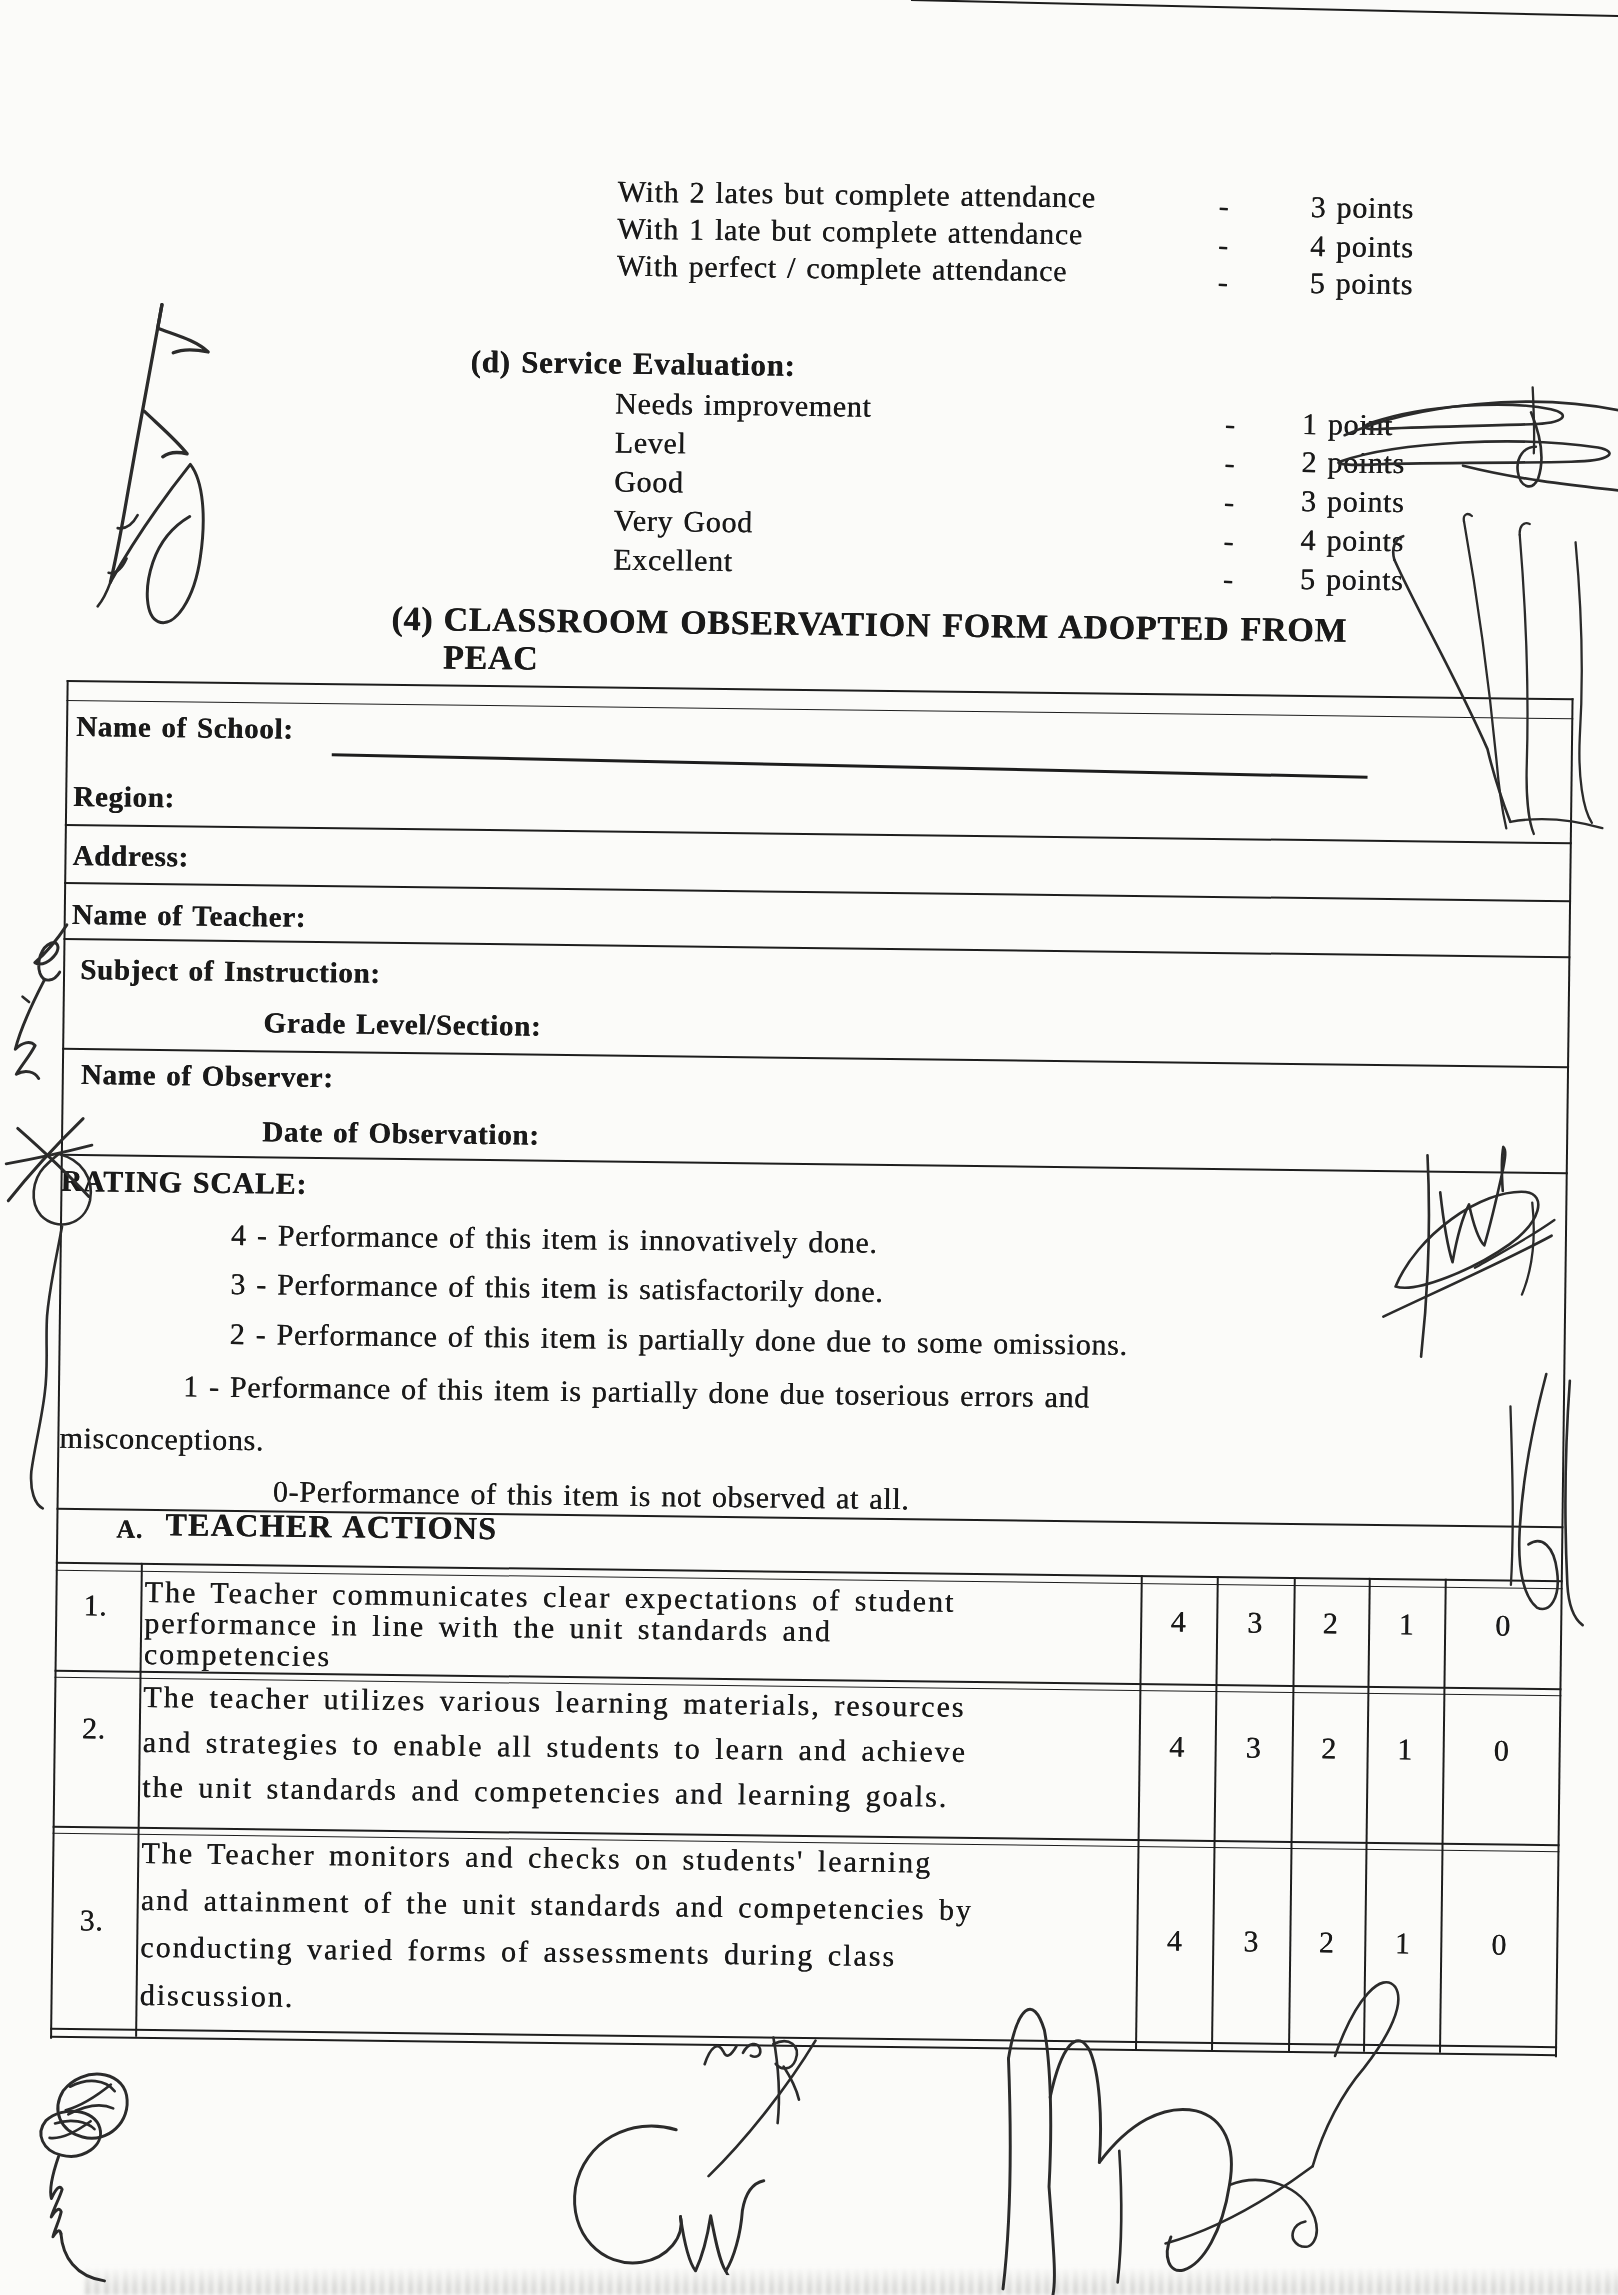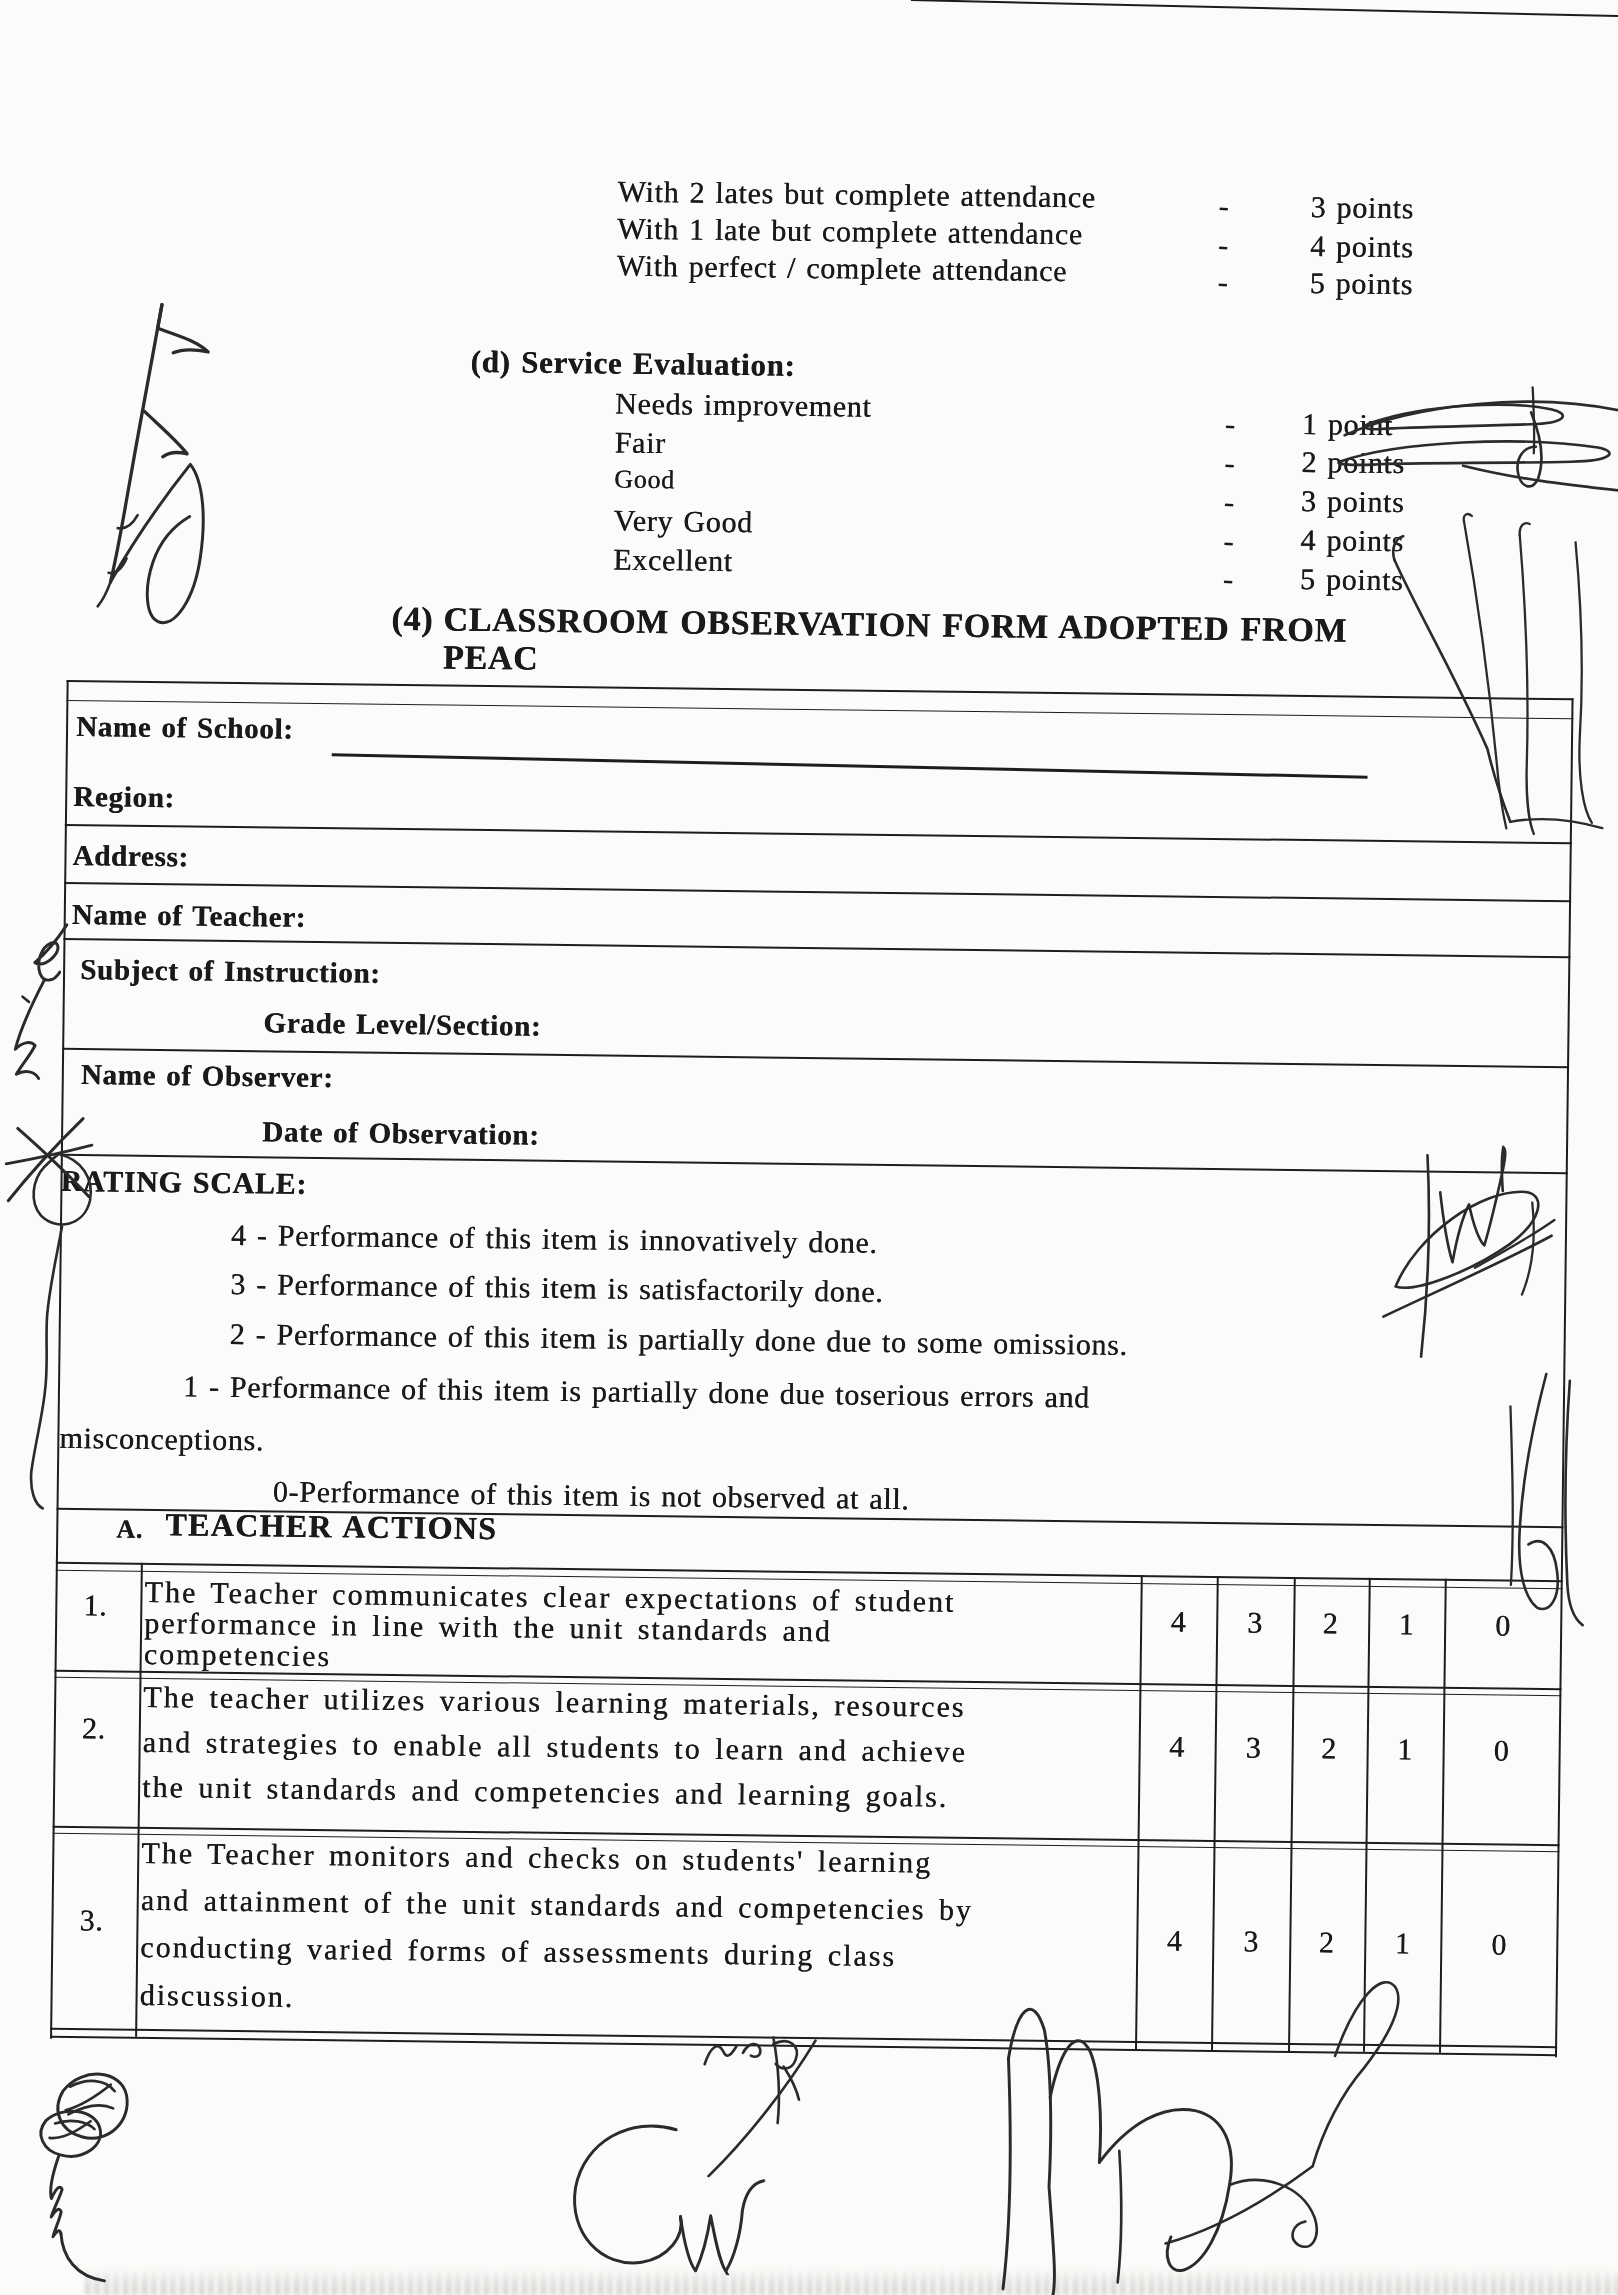--- a/index.html
+++ b/index.html
@@ -47,25 +47,25 @@
     <div class="t" style="left:606px;top:251px;font-size:30px">With perfect / complete attendance</div>
     <div class="t" style="left:1207px;top:260px;font-size:30px">-</div>
     <div class="t" style="left:1299px;top:260px;font-size:30px">5 points</div>
 
     <div class="t b" style="left:461px;top:348px;font-size:31px">(d) Service Evaluation:</div>
 
     <div class="t" style="left:606px;top:389px;font-size:30px">Needs improvement</div>
     <div class="t" style="left:1216px;top:402px;font-size:30px">-</div>
     <div class="t" style="left:1293px;top:401px;font-size:30px">1 point</div>
 
-    <div class="t" style="left:606px;top:428px;font-size:30px">Fair</div>
+    <div class="t" style="left:606px;top:428px;font-size:30px">Level</div>
     <div class="t" style="left:1216px;top:441px;font-size:30px">-</div>
     <div class="t" style="left:1293px;top:439px;font-size:30px">2 points</div>
 
-    <div class="t" style="left:606px;top:467px;font-size:26px">Good</div>
+    <div class="t" style="left:606px;top:467px;font-size:30px">Good</div>
     <div class="t" style="left:1216px;top:480px;font-size:30px">-</div>
     <div class="t" style="left:1293px;top:478px;font-size:30px">3 points</div>
 
     <div class="t" style="left:606px;top:506px;font-size:30px">Very Good</div>
     <div class="t" style="left:1216px;top:519px;font-size:30px">-</div>
     <div class="t" style="left:1293px;top:517px;font-size:30px">4 points</div>
 
     <div class="t" style="left:606px;top:545px;font-size:30px">Excellent</div>
     <div class="t" style="left:1216px;top:557px;font-size:30px">-</div>
     <div class="t" style="left:1293px;top:556px;font-size:30px">5 points</div>

